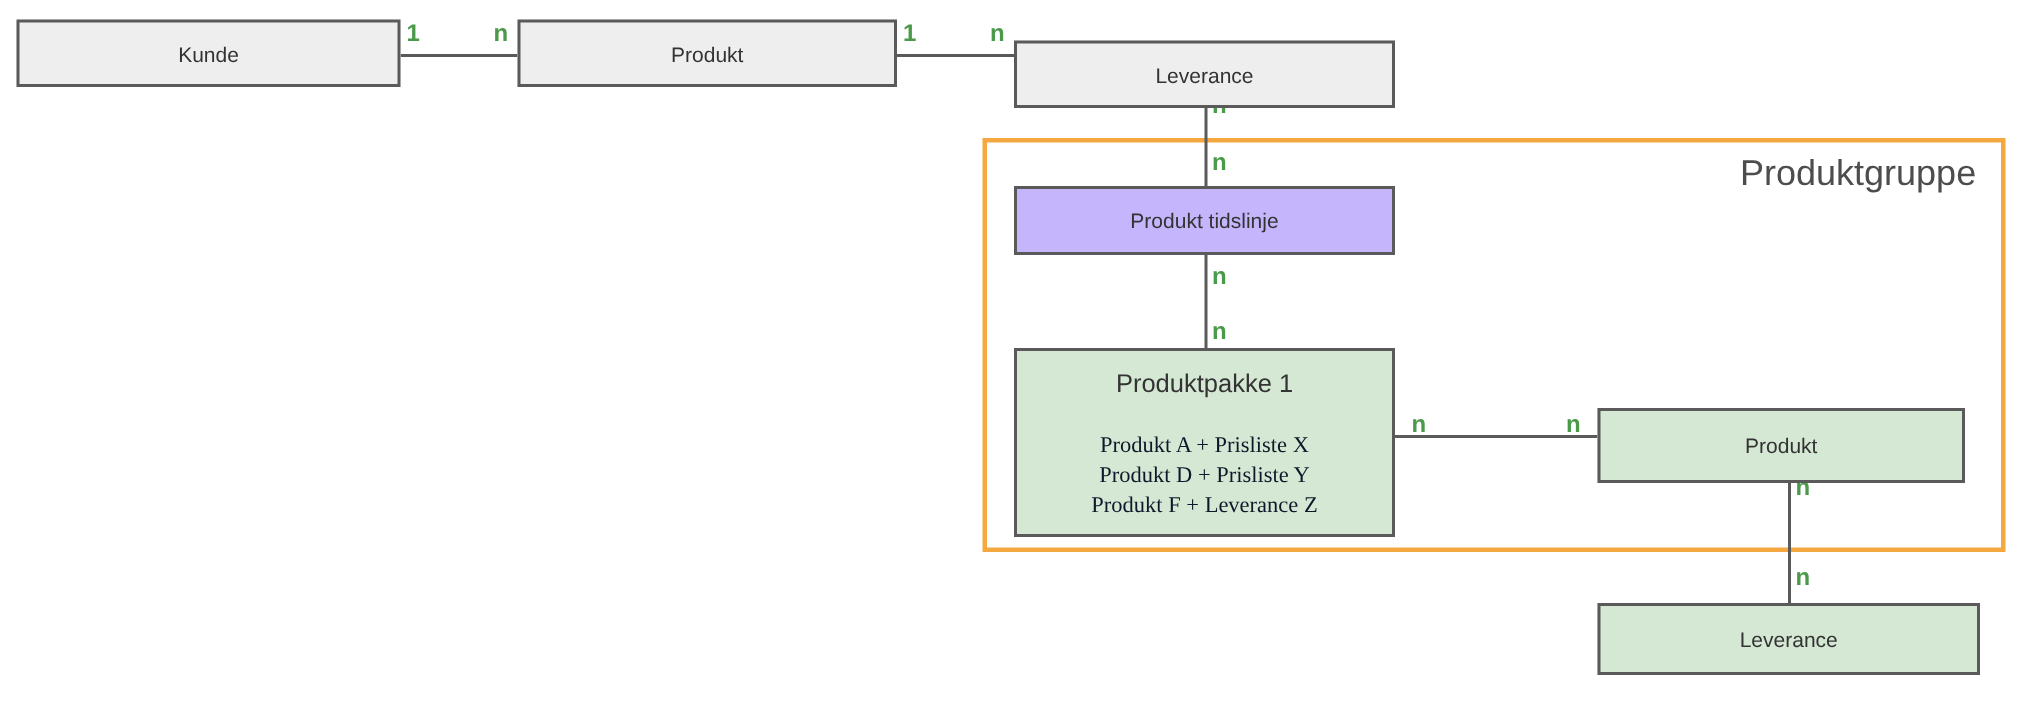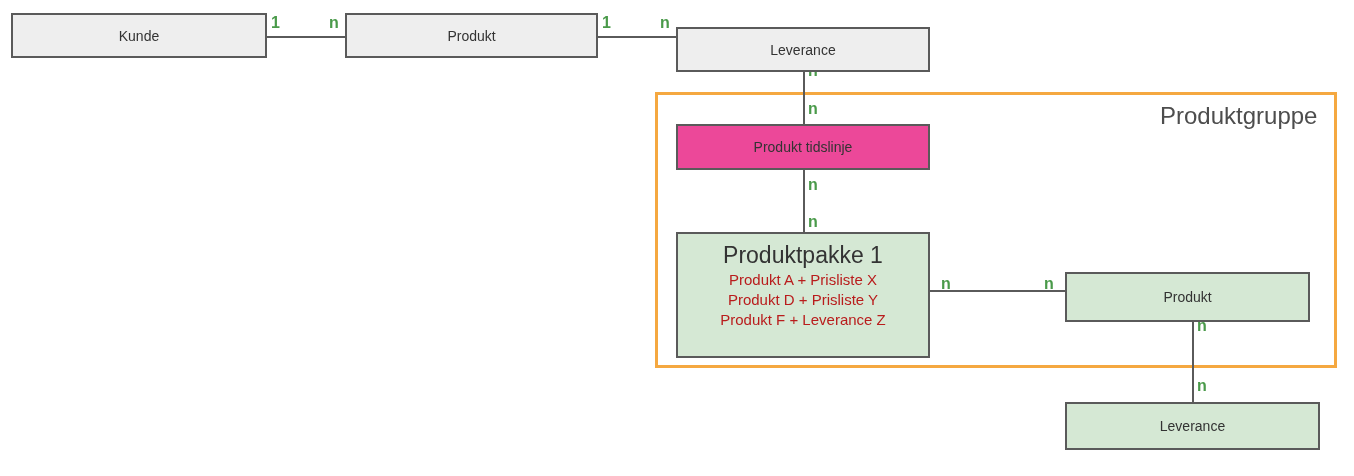--- a/index.html
+++ b/index.html
@@ -26,37 +26,38 @@
     color: #333333;
     text-align: center;
   }
   .node .title {
     font-size: 14px;
     line-height: 26px;
     color: #333333;
     white-space: nowrap;
   }
   .node.gray  { background: #eeeeee; }
-  .node.blue  { background: #ec4899; }
+  .node.blue  { background: #c4b5fd; }
   .node.green { background: #d5e8d4; }
 
   .node.stacked {
     justify-content: flex-start;
     padding-top: 8px;
   }
   .node.stacked .title {
-    font-size: 23px;
+    font-size: 17px;
     line-height: 27px;
-    margin-bottom: 1px;
+    margin-bottom: 18px;
   }
   .node .sub {
     font-size: 15px;
     line-height: 20px;
-    color: #b91c1c;
+    color: #0f172a;
     white-space: nowrap;
+    font-family: Liberation Serif, serif;
   }
 
   .group-box {
     position: absolute;
     box-sizing: border-box;
     border: 3px solid #f5a840;
     background: transparent;
   }
   .group-label {
     position: absolute;

